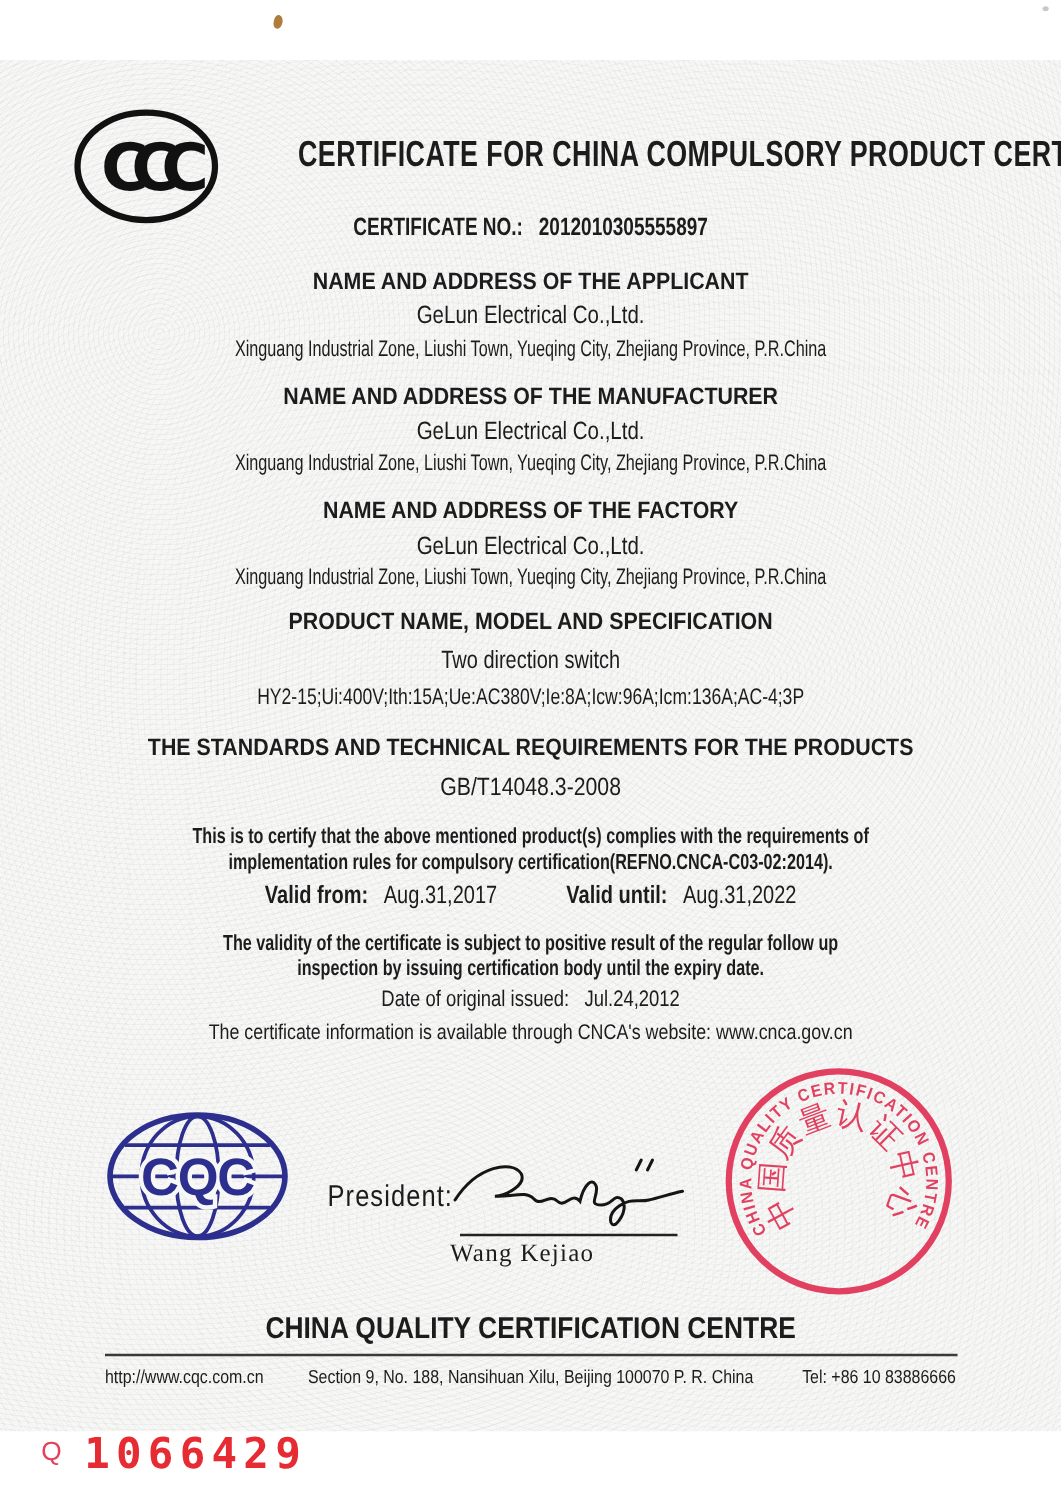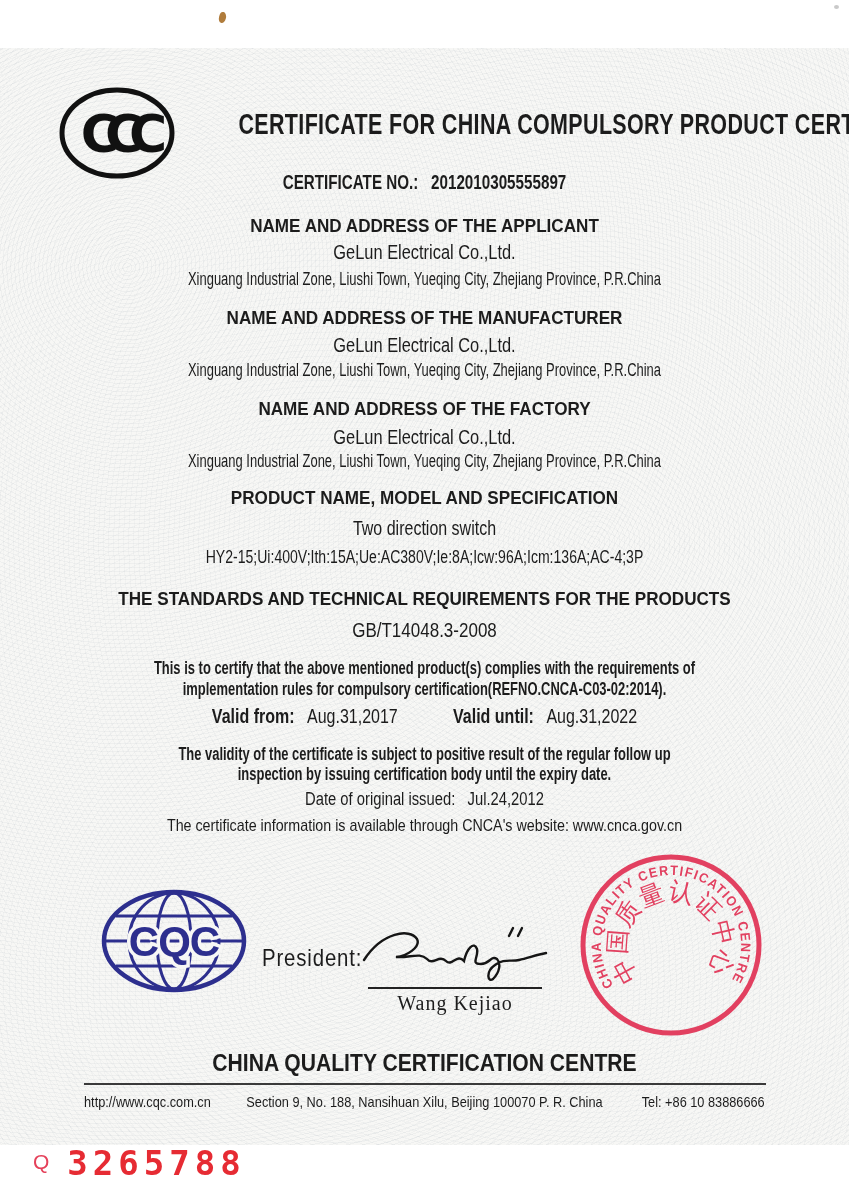--- a/index.html
+++ b/index.html
@@ -26,21 +26,21 @@
   .spec{font-size:18px;transform:scaleX(.78);}
   .std{font-size:20px;transform:scaleX(.85);}
   .bpar{font-size:17.5px;font-weight:bold;transform:scaleX(.74);}
   .validrow{top:705px;font-size:20px;transform:scaleX(.8);}
   .validrow .lbl{font-weight:bold;}
   .gap{display:inline-block;width:58px;}
   .orig{top:789px;font-size:18px;transform:scaleX(.82);}
   .cnca{top:816px;font-size:17px;transform:scaleX(.84);}
   .president{position:absolute;left:262px;top:944px;font-size:24px;letter-spacing:1px;transform:scaleX(.85);transform-origin:0 50%;white-space:nowrap;}
   .sigline{position:absolute;left:368px;top:987px;width:174px;height:2px;background:#222;}
-  .signame{position:absolute;left:360px;top:992px;width:190px;text-align:center;font-family:"Liberation Serif",serif;font-size:20px;letter-spacing:1px;}
+  .signame{position:absolute;left:360px;top:992px;width:190px;font-family:"Liberation Serif",serif;font-size:20px;letter-spacing:1px;}
   .footer-org{top:1049px;font-size:24px;font-weight:bold;transform:scaleX(.88);}
   .footer-rule{position:absolute;left:84px;top:1083px;width:682px;height:2px;background:#3a3a3a;}
   .fsmall{position:absolute;top:1093px;font-size:15px;white-space:nowrap;}
   .f-web{left:84px;transform:scaleX(.85);transform-origin:0 50%;}
   .f-addr{left:0;width:849px;text-align:center;transform:scaleX(.85);transform-origin:50% 50%;}
   .f-tel{right:84px;transform:scaleX(.85);transform-origin:100% 50%;}
   .serial{position:absolute;left:33px;top:1143px;color:#e62b33;white-space:nowrap;}
   .serial .q{font-size:21px;vertical-align:6px;margin-right:18px;color:#e5415a;}
   .serial .num{font-family:"DejaVu Sans Mono",monospace;font-weight:bold;font-size:34px;letter-spacing:5px;}
   .speck{position:absolute;left:219px;top:12px;width:7px;height:11px;background:#b07c3c;border-radius:45% 55% 50% 50%;transform:rotate(14deg);}
@@ -106,21 +106,21 @@
   <div class="cl bpar" style="top:764px;">inspection by issuing certification body until the expiry date.</div>
 
   <div class="cl orig">
     <span>Date of original issued:</span>
     <span>&nbsp;</span>
     <span>Jul.24,2012</span>
   </div>
 
   <div class="cl cnca">The certificate information is available through CNCA's website: www.cnca.gov.cn</div>
 
-  <div style="position:absolute;left:100px;top:889px;">
+  <div style="position:absolute;left:84px;top:889px;">
     <svg width="148" height="104" viewBox="0 0 148 104">
       <g stroke="#2d2f8e" fill="none">
         <ellipse cx="74" cy="52" rx="70" ry="49" stroke-width="4.5"></ellipse>
         <ellipse cx="74" cy="52" rx="45" ry="48" stroke-width="3"></ellipse>
         <ellipse cx="74" cy="52" rx="17" ry="48" stroke-width="3"></ellipse>
         <line x1="16" y1="27" x2="132" y2="27" stroke-width="3"></line>
         <line x1="16" y1="77" x2="132" y2="77" stroke-width="3"></line>
         <line x1="5" y1="52" x2="143" y2="52" stroke-width="3"></line>
       </g>
       <text x="74" y="67" text-anchor="middle" font-family="Liberation Sans" font-weight="bold" font-size="42" letter-spacing="-1" fill="#2d2f8e" stroke="#f7f7f5" stroke-width="7" paint-order="stroke">CQC</text>
@@ -156,15 +156,15 @@
     </svg>
   </div>
 
   <div class="cl footer-org">CHINA QUALITY CERTIFICATION CENTRE</div>
   <div class="footer-rule"></div>
   <div class="fsmall f-web">http://www.cqc.com.cn</div>
   <div class="fsmall f-addr">Section 9,  No. 188, Nansihuan Xilu, Beijing  100070 P. R. China</div>
   <div class="fsmall f-tel">Tel: +86 10 83886666</div>
 
   <div class="serial">
-    <span class="q">Q</span><span class="num">3265788</span>
+    <span class="q">Q</span><span class="num">1066429</span>
   </div>
 </div>
 
 </body></html>

